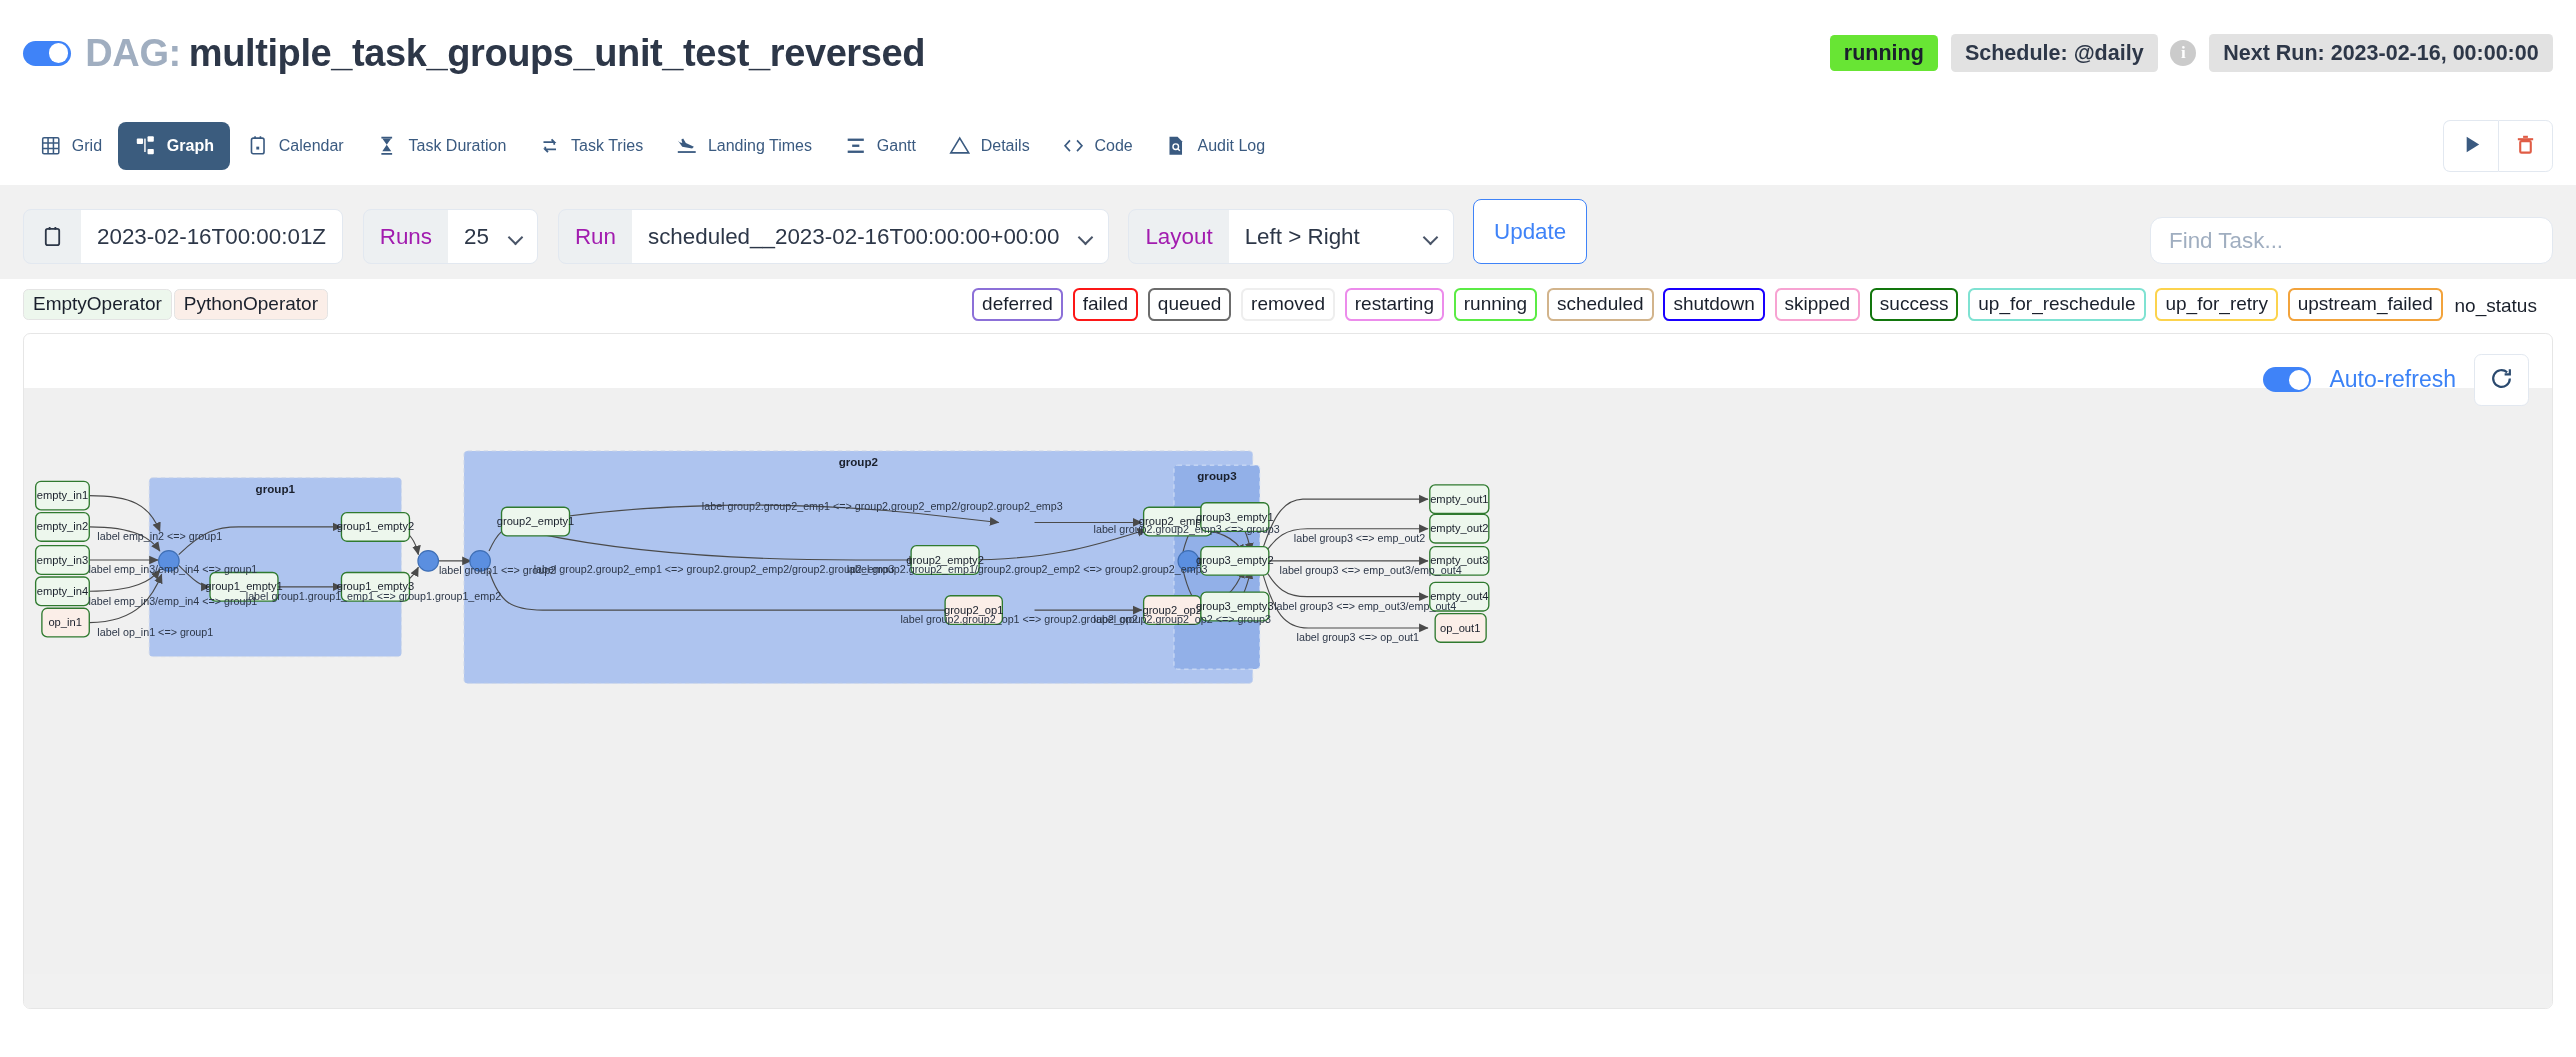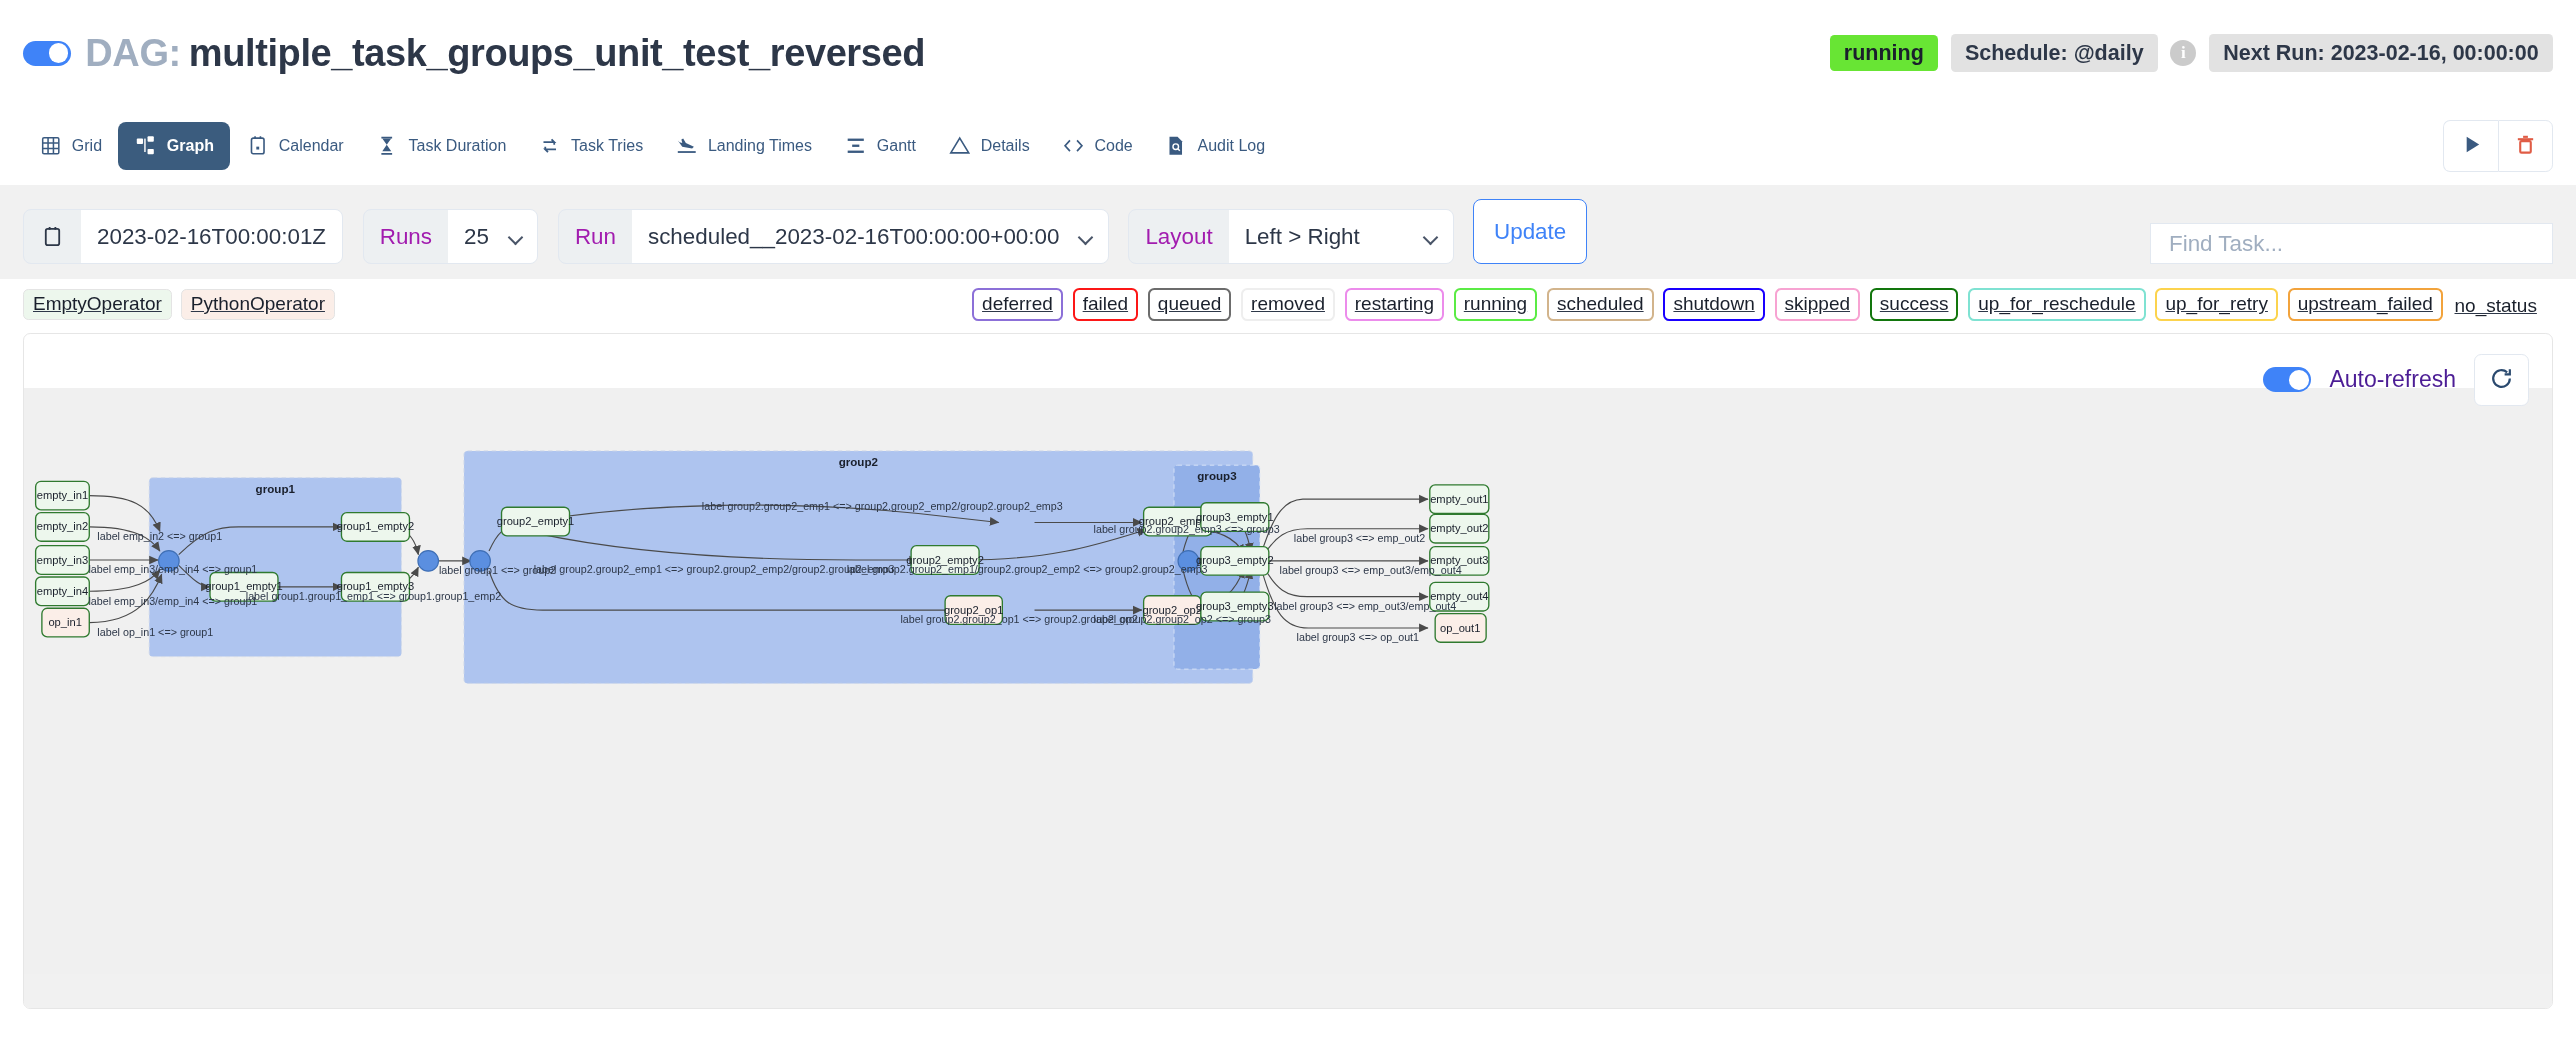--- a/index.html
+++ b/index.html
@@ -77,27 +77,27 @@
     content:""; position:absolute; left:0.9px; top:0;
     width:9px; height:9px; border-right:2.1px solid #4a5568; border-bottom:2.1px solid #4a5568;
     transform:rotate(45deg);
   }
   .btn-update {
     border:0.9px solid #3f83f8; color:#3f83f8; background:#fff;
     font-size:22.4px; height:65px; padding:0 19.7px; border-radius:8px; cursor:pointer;
     display:flex; align-items:center;
   }
   .find-task {
-    margin-left:auto; width:403px; height:41px; background:#fff;
-    border:0.9px solid #e2e8f0; border-radius:0; display:flex; align-items:center;
+    margin-left:auto; width:403px; height:47px; background:#fff;
+    border:0.9px solid #e2e8f0; border-radius:12px; display:flex; align-items:center;
     padding:12px 18px; font-size:22.4px; color:#a0aec0;
   }
 
   
-  .legend-row { display:flex; align-items:center; padding:9px 23px 12.5px; gap:9px; background:#ffffff;text-decoration:underline; }
+  .legend-row { display:flex; align-items:center; padding:9px 23px 12.5px; gap:2px; background:#ffffff; }
   .op-chip {
     font-size:19px; padding:3.6px 9px; border-radius:5.4px; border:0.9px solid #e4e4e4;
     color:#1a202c; cursor:pointer; white-space:nowrap;
   }
   .state-legend { margin-left:auto; display:flex; align-items:flex-end; gap:9.8px; padding-right:14.3px; }
   .state-chip {
     font-size:19px; padding:2.7px 8px; border-radius:6.3px; border:2.1px solid #ccc;
     color:#1a202c; background:#fff; cursor:pointer; white-space:nowrap; line-height:1.25;
   }
   .state-chip.plain { border:none; padding:2.7px 1.8px; }
@@ -105,21 +105,21 @@
   
   .graph-panel {
     margin:0 23px; border:0.9px solid #e6e6e6; border-radius:7.2px; background:#ffffff;
     height:676px; position:relative; overflow:hidden;
   }
   .refresh-bar {
     position:absolute; top:19.7px; right:23px; display:flex; align-items:center; gap:18px; z-index:5;
   }
   .sw { width:48px; height:25px; border-radius:12.5px; background:#3f83f8; position:relative; cursor:pointer; }
   .sw::after { content:""; position:absolute; top:2.7px; right:2.7px; width:19.7px; height:19.7px; border-radius:50%; background:#fff; }
-  .refresh-label { font-size:23px; color:#4c1d95; }
+  .refresh-label { font-size:23px; color:#3b82f6; }
   .refresh-btn {
     width:55px; height:52px; border:0.9px solid #e2e8f0; border-radius:7.2px; background:#fff;
     display:flex; align-items:center; justify-content:center; cursor:pointer;
   }
   .canvas {
     position:absolute; left:0; top:54px; right:0; bottom:0;
     background:#f0f0f0;
   }
   .canvas svg { position:absolute; left:0; top:0; }
 

